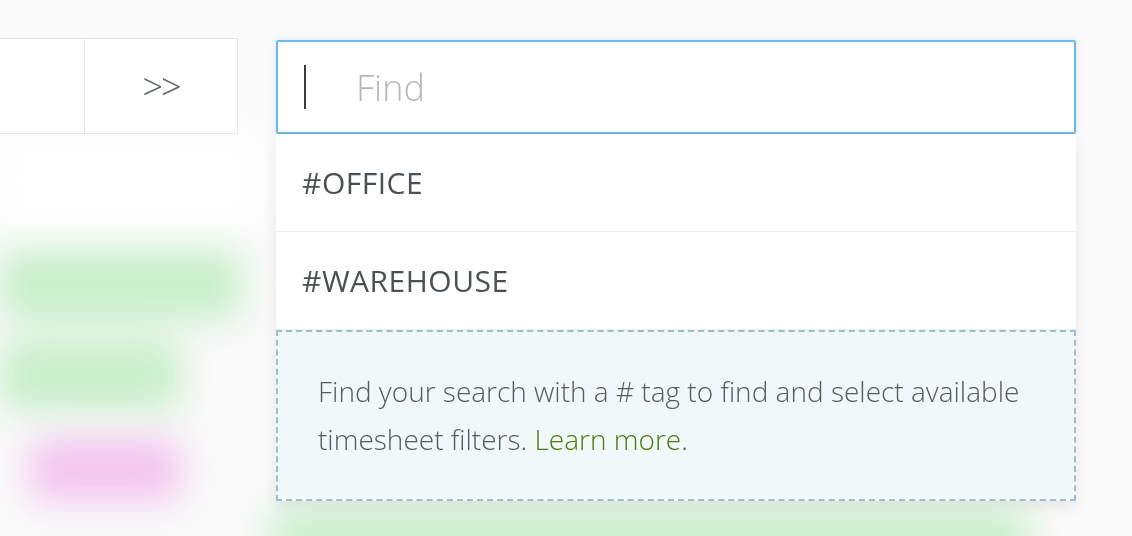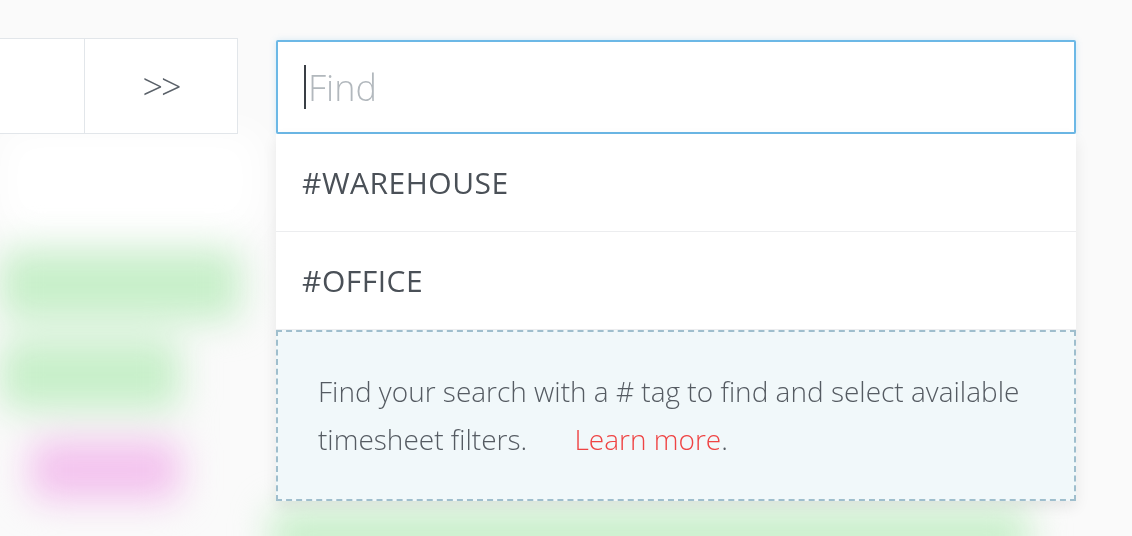--- a/index.html
+++ b/index.html
@@ -97,20 +97,21 @@
     .search-input-box {
       width: 100%;
       height: 94px;
       background: #fff;
       border: 2px solid #6cb8e6;
       border-radius: 2px;
       display: flex;
       align-items: center;
       padding: 0 26px;
       box-shadow: 0 0 6px rgba(108,184,230,0.25);
+      gap: 48px;
     }
     .cursor {
       width: 2px;
       height: 44px;
       background: #3a3f45;
       margin-right: 2px;
       animation: blink 1.1s step-end infinite;
     }
     @keyframes blink {
       50% { opacity: 0; }
@@ -137,24 +138,23 @@
     .hint-box {
       padding: 36px 40px;
       background: #f1f8fa;
       border: 2px dashed #9fbecd;
       font-size: 28px;
       line-height: 1.7;
       color: #555b62;
       font-weight: 300;
     }
     .hint-link {
-      color: #ef4444;
+      color: #4d7c0f;
       text-decoration: none;
       cursor: pointer;
-      margin-left: 40px;
     }
   </style>
 </head>
 <body>
 
 <div class="blur-bg">
   <div class="blur-blob blob-white1"></div>
   <div class="blur-blob blob-green1"></div>
   <div class="blur-blob blob-green2"></div>
   <div class="blur-blob blob-pink"></div>
@@ -168,22 +168,22 @@
   </div>
 </div>
 
 <div class="search-wrap">
   <div class="search-input-box">
     <div class="cursor"></div>
     <span class="search-placeholder">Find</span>
   </div>
   <div class="dropdown">
     <div class="dropdown-item">
-      <span>#WAREHOUSE</span>
+      <span>#OFFICE</span>
     </div>
     <div class="dropdown-item">
-      <span>#OFFICE</span>
+      <span>#WAREHOUSE</span>
     </div>
     <div class="hint-box">
       <span>Find your search with a # tag to find and select available timesheet filters. </span><a class="hint-link">Learn more</a><span>.</span>
     </div>
   </div>
 </div>
 
 </body></html>

